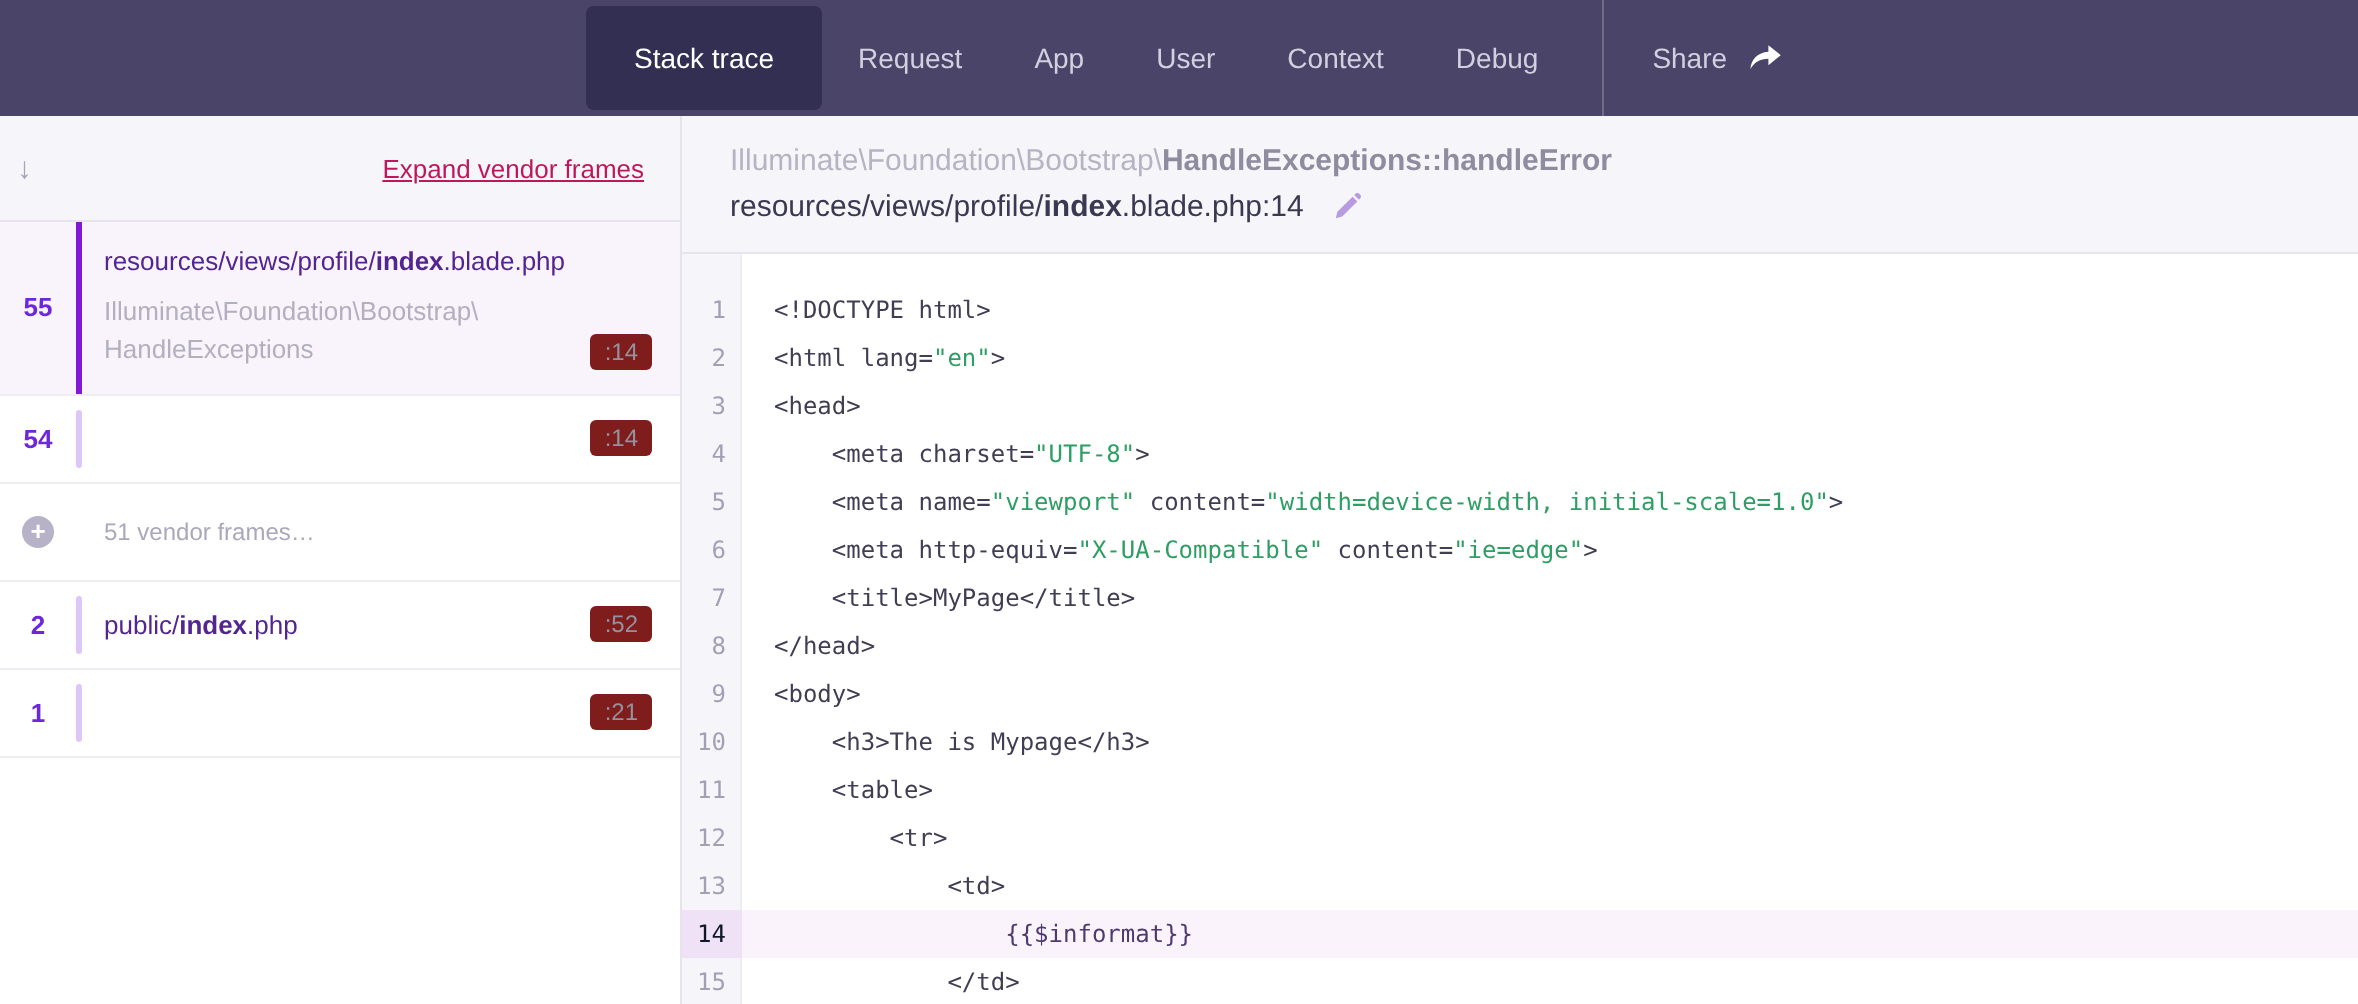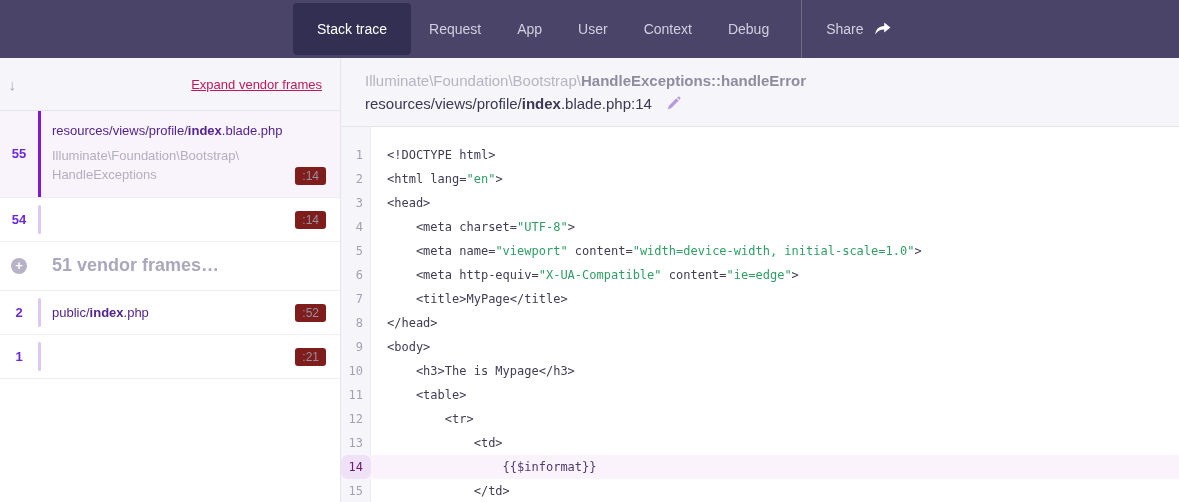--- a/index.html
+++ b/index.html
@@ -51,38 +51,38 @@
   }
   .frame.selected { background: #f9f3fc; }
   .frame .num {
     flex: 0 0 38px; display: flex; align-items: center; justify-content: center;
     color: #6d28d9; font-weight: 600; font-size: 13px;
   }
   .frame .strip { flex: 0 0 3px; background: #ddc7f8; border-radius: 2px; margin: 7px 0; }
   .frame.selected .strip { background: #8217d5; margin: 0; border-radius: 0; }
   .frame .content {
     flex: 1; min-width: 0; padding: 12px 14px 12px 11px;
-    display: flex; flex-direction: column; justify-content: flex-end;
+    display: flex; flex-direction: column; justify-content: center;
   }
   .path { font-size: 13px; color: #53258e; }
   .path b { font-weight: 700; }
   .frame .row1 { display: flex; align-items: center; justify-content: space-between; }
   .frame .row2 { display: flex; align-items: flex-end; justify-content: space-between; margin-top: 9px; }
   .class-text { font-size: 13px; color: #b2afbf; line-height: 1.45; }
   .badge {
     font-size: 12px; color: #95929f; background: #7f1d1d;
     border-radius: 3px; padding: 2px 7px; white-space: nowrap;
   }
   .frame.vendor { min-height: 49px; align-items: center; }
   .vicon-col { flex: 0 0 38px; display: flex; align-items: center; justify-content: center; }
   .plus-circle {
     width: 16px; height: 16px; border-radius: 50%; background: #b7b2c7;
     color: #ffffff; font-size: 13px; line-height: 15px; text-align: center; font-weight: 700;
   }
-  .vlabel { padding: 12px 14px 12px 11px; color: #aba7bd; font-size: 18px; font-weight: bold; }
+  .vlabel { padding: 12px 14px 12px 11px; color: #aba7bd; font-size: 12px; }
 
   
   .main { flex: 1; min-width: 0; display: flex; flex-direction: column; }
   .main-header {
     height: 69px; background: #f6f6fa; border-bottom: 1px solid #e6e5ee;
     padding: 14px 24px;
   }
   .breadcrumb { font-size: 15px; color: #b6b4c2; margin-bottom: 6px; white-space: nowrap; }
   .bc-strong { color: #8f8ca0; font-weight: 600; }
   .file-line { font-size: 15px; color: #3b3852; display: flex; align-items: center; gap: 14px; }
@@ -93,21 +93,21 @@
   .code {
     flex: 1; position: relative; padding-top: 16px; background: #ffffff;
     overflow: hidden; font-family: "DejaVu Sans Mono", monospace;
   }
   .gutter-bg {
     position: absolute; left: 0; top: 0; bottom: 0; width: 30px;
     background: #f6f6fa; border-right: 1px solid #ececf4;
   }
   .code-row { display: flex; height: 24px; position: relative; }
   .code-row.hl { background: #faf3fc; }
-  .code-row.hl .gutter { background: #efe1f6; color: #701a75; border-radius: 7px; }
+  .code-row.hl .gutter { background: #efe1f6; color: #0f172a; }
   .gutter {
     flex: 0 0 30px; text-align: right; padding-right: 8px;
     font-size: 12px; line-height: 24px; color: #a3a0b5; position: relative; z-index: 1;
   }
   .codeline {
     margin: 0; padding-left: 16px; font-size: 12px; line-height: 24px;
     white-space: pre; color: #403d54; font-family: "DejaVu Sans Mono", monospace;
   }
   .seg-g { color: #2f9e64; }
   .seg-v { color: #4e3a6f; }

